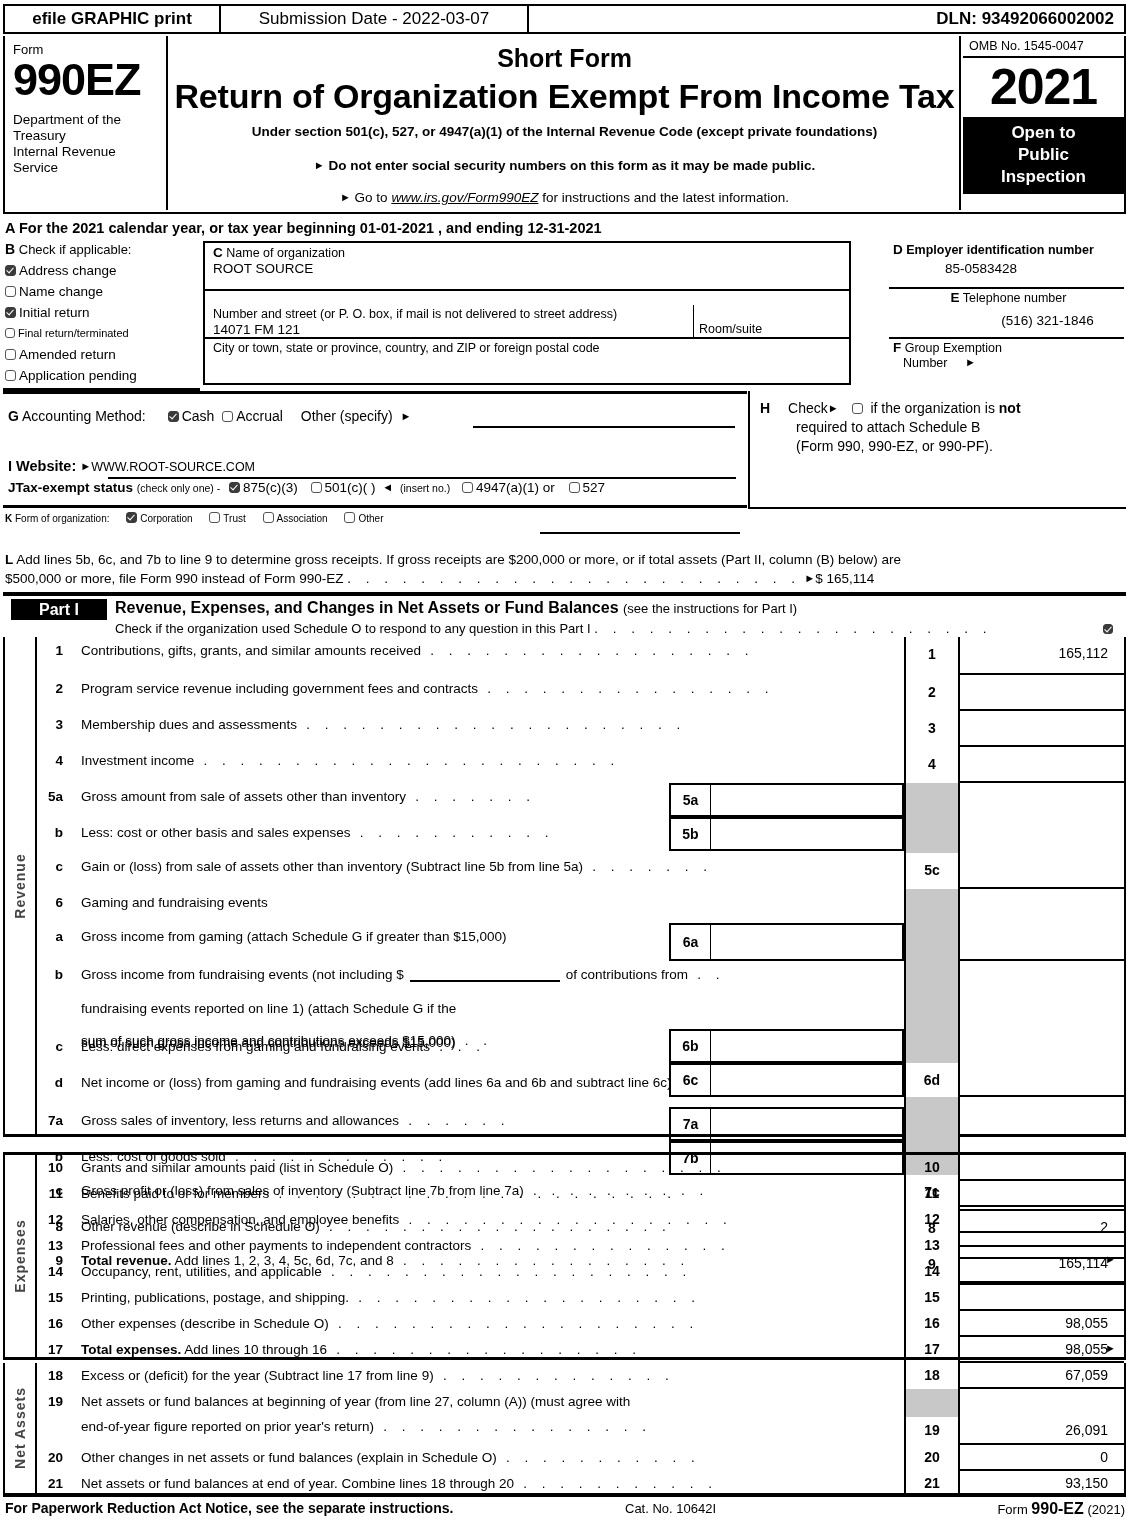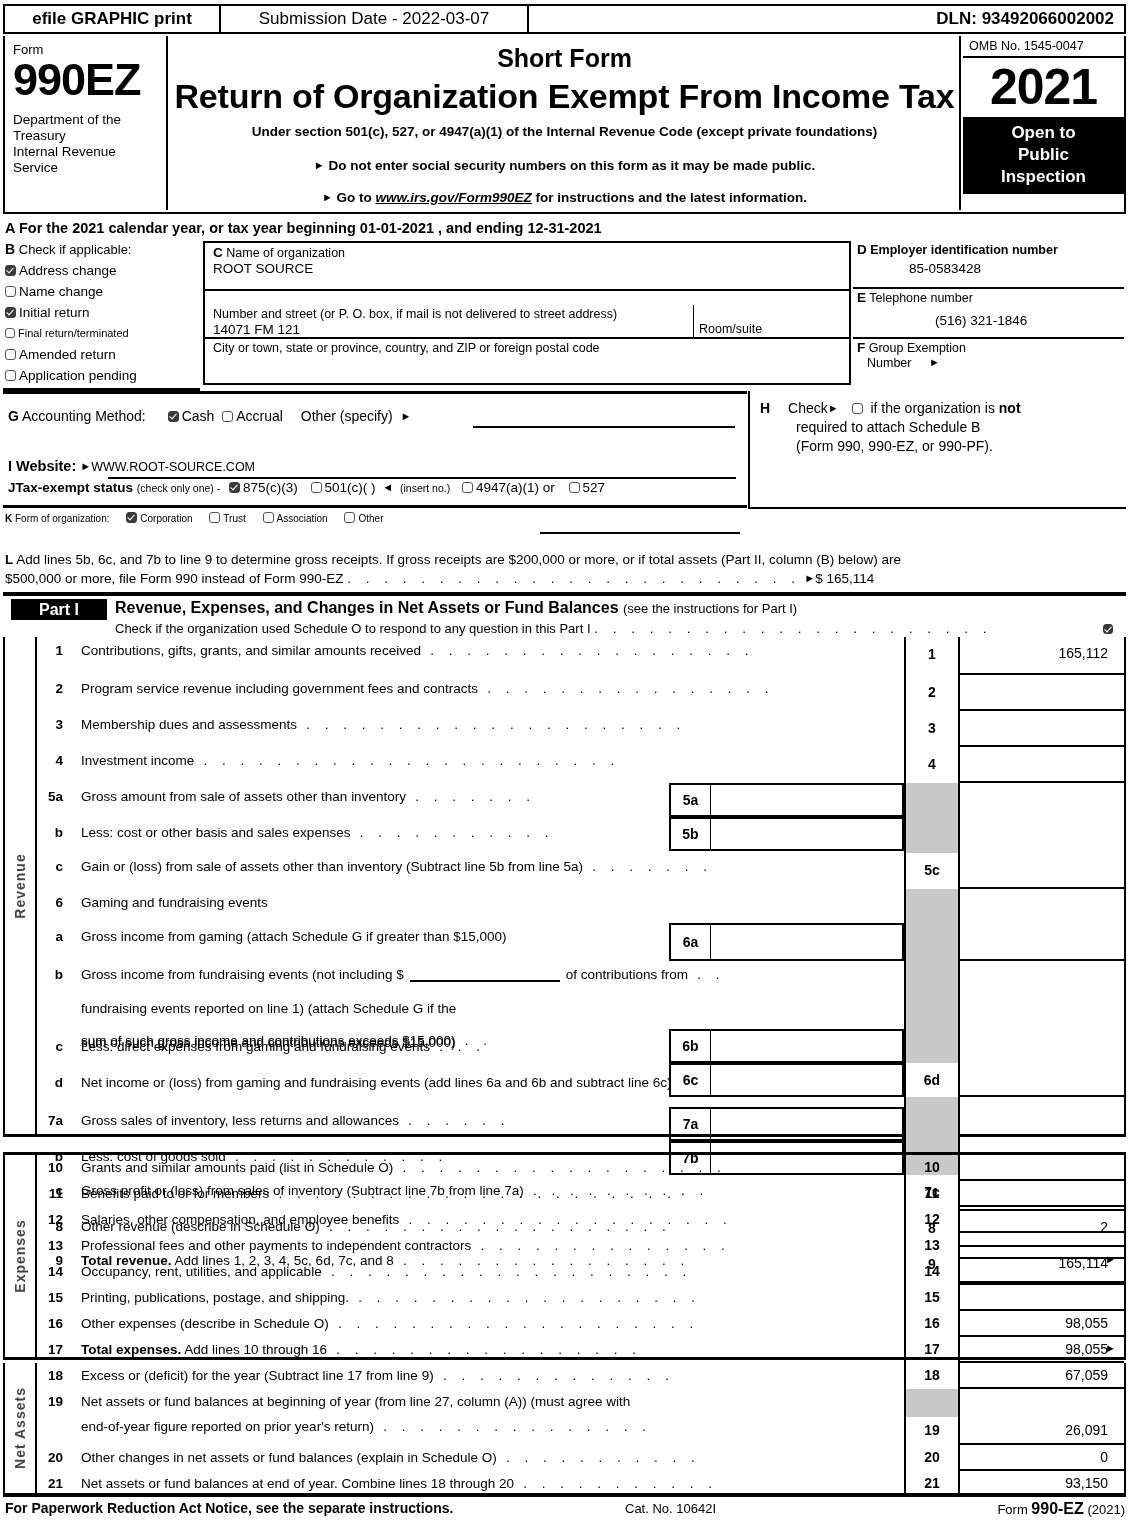--- a/index.html
+++ b/index.html
@@ -34,21 +34,21 @@
         border-right:2px solid #000;box-sizing:border-box;padding:6px 0 0 8px;}
   #mastLeft .l1{font-size:13px;line-height:15px;}
   #mastLeft .l2{font-size:45px;font-weight:bold;line-height:50px;letter-spacing:-1px;margin-top:-2px;}
   #mastLeft .l3{font-size:13.5px;line-height:16px;margin-top:7px;}
   #mastMid{position:absolute;left:165px;top:0;width:791px;height:174px;
         border-right:2px solid #000;box-sizing:border-box;text-align:center;}
   #mastMid .t1{font-size:25px;font-weight:bold;margin-top:8px;}
   #mastMid .t2{font-size:34px;font-weight:bold;margin-top:4px;letter-spacing:-0.2px;}
   #mastMid .t3{font-size:13.5px;font-weight:bold;margin-top:8px;}
   #mastMid .t4{font-size:13.5px;font-weight:bold;margin-top:19px;}
-  #mastMid .t5{font-size:13.5px;font-weight:bold;margin-top:17px;}
+  #mastMid .t5{font-size:13.5px;font-weight:normal;margin-top:17px;}
   #mastRight{position:absolute;left:958px;top:0;width:161px;height:174px;box-sizing:border-box;}
   #mastRight .omb{font-size:12.5px;padding:3px 0 0 6px;height:22px;box-sizing:border-box;
         border-bottom:2px solid #000;}
   #mastRight .yr{font-size:50px;font-weight:bold;text-align:center;line-height:58px;letter-spacing:-1px;}
   #mastRight .blk{background:#000;color:#fff;text-align:center;font-size:17px;font-weight:bold;
         line-height:22px;padding:5px 0 6px 0;margin-top:1px;}
 
   
   #lineA{position:absolute;left:5px;top:220px;font-size:14.5px;font-weight:bold;}
 
@@ -63,23 +63,23 @@
         border:2px solid #000;box-sizing:border-box;}
   #cBox .r1{height:48px;border-bottom:2px solid #000;box-sizing:border-box;padding:2px 0 0 8px;}
   #cBox .r2{height:48px;border-bottom:2px solid #000;box-sizing:border-box;display:flex;align-items:flex-end;}
   #cBox .r2 .l{flex:1;padding:2px 0 0 8px;border-right:1px solid #000;box-sizing:border-box;}
   #cBox .r2 .r{width:155px;padding:2px 0 0 5px;box-sizing:border-box;}
   #cBox .r3{height:44px;padding:2px 0 0 8px;}
   #cBox .lbl{font-size:12.5px;}
   #cBox .lbl .k{font-weight:bold;font-size:13.5px;}
   #cBox .val{font-size:13.5px;margin-top:1px;}
   #defBox{position:absolute;left:850px;top:0;width:271px;height:144px;box-sizing:border-box;}
-  #defBox .row{box-sizing:border-box;padding:1px 0 0 4px;}
+  #defBox .row{box-sizing:border-box;padding:1px 0 0 4px;margin-left:36px;}
   #defBox .d{height:48px;border-bottom:2px solid #000;}
-  #defBox .e{height:50px;border-bottom:2px solid #000;}
+  #defBox .e{height:50px;border-bottom:2px solid #000;text-align:center;}
   #defBox .f{height:46px;}
   #defBox .lbl{font-size:12.5px;}
   #defBox .lbl .k{font-weight:bold;font-size:13.5px;}
   #defBox .val{font-size:13.5px;margin-top:4px;padding-left:12px;}
   #defBox .val.c{padding-left:52px;}
 
   
   #bSep{position:absolute;left:3px;top:388px;width:197px;height:3px;background:#000;}
 
   

